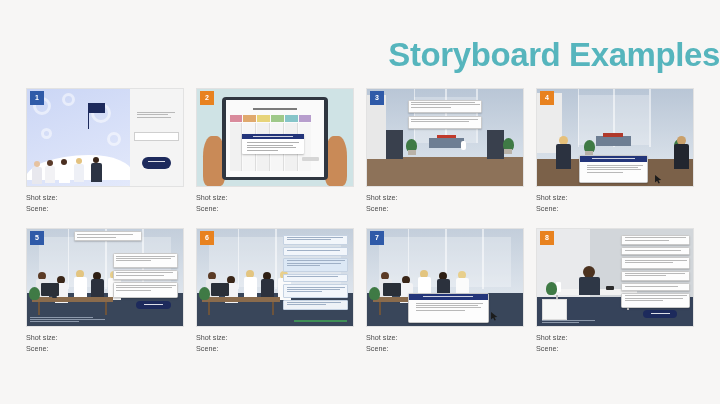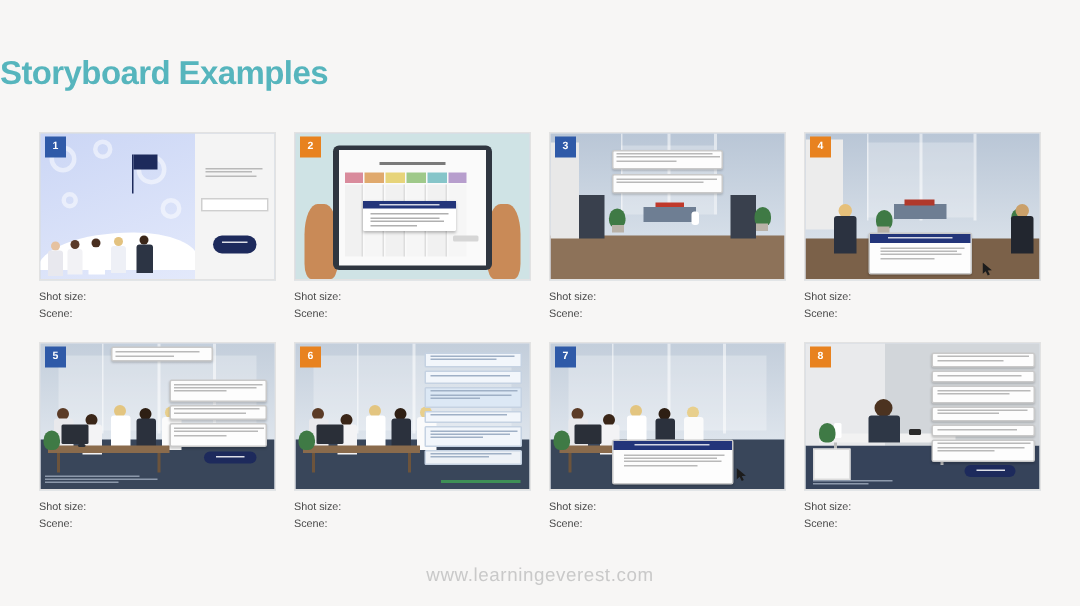--- a/index.html
+++ b/index.html
@@ -11,22 +11,22 @@
   }
   .slide { position: relative; width: 720px; height: 404px; background: #f7f6f5; }
 
   
   .logo { position: absolute; right: 14px; top: 12px; width: 110px; height: 36px; }
   .logo-mark { position: absolute; right: 4px; top: 0px; width: 34px; height: 16px; }
   .logo-text { position: absolute; right: 2px; top: 14px; font-size: 12.5px; font-weight: bold;
                color: #3d3d3d; letter-spacing: -0.2px; white-space: nowrap; }
 
   
-  .title { position: absolute; left: 0; right: 0; top: 36px; text-align: left;
-           font-size: 22px; font-weight: bold; color: #56b5bd; letter-spacing: -0.4px; }
+  .title { position: absolute; left: 0; right: 0; top: 36px; text-align: right;
+           font-size: 33px; font-weight: bold; color: #56b5bd; letter-spacing: -0.4px; }
 
   
   .grid { position: absolute; left: 26px; top: 88px; width: 668px;
           display: grid; grid-template-columns: repeat(4, 158px);
           grid-auto-rows: 136px; column-gap: 12px; row-gap: 4px; }
   .cell { position: relative; }
   .frame { position: relative; width: 158px; height: 99px; overflow: hidden;
            border: 1px solid #e2e2e2; background: #cfd9e6; }
   .badge { position: absolute; left: 3px; top: 2px; width: 14px; height: 14px;
            color: #fff; font-size: 7px; font-weight: bold; line-height: 14px; text-align: center;
@@ -527,15 +527,14 @@
         </div>
       </div>
       <div class="caption">
         <div>Shot size:</div>
         <div>Scene:</div>
       </div>
     </div>
 
   </div>
 
-  <div style="position:absolute;left:0;right:0;bottom:14px;text-align:center;font-size:12.5px;color:#c9c9c9;letter-spacing:0.4px;">www.learningeverest.com</div>
 
 </div>
 
 </body></html>

